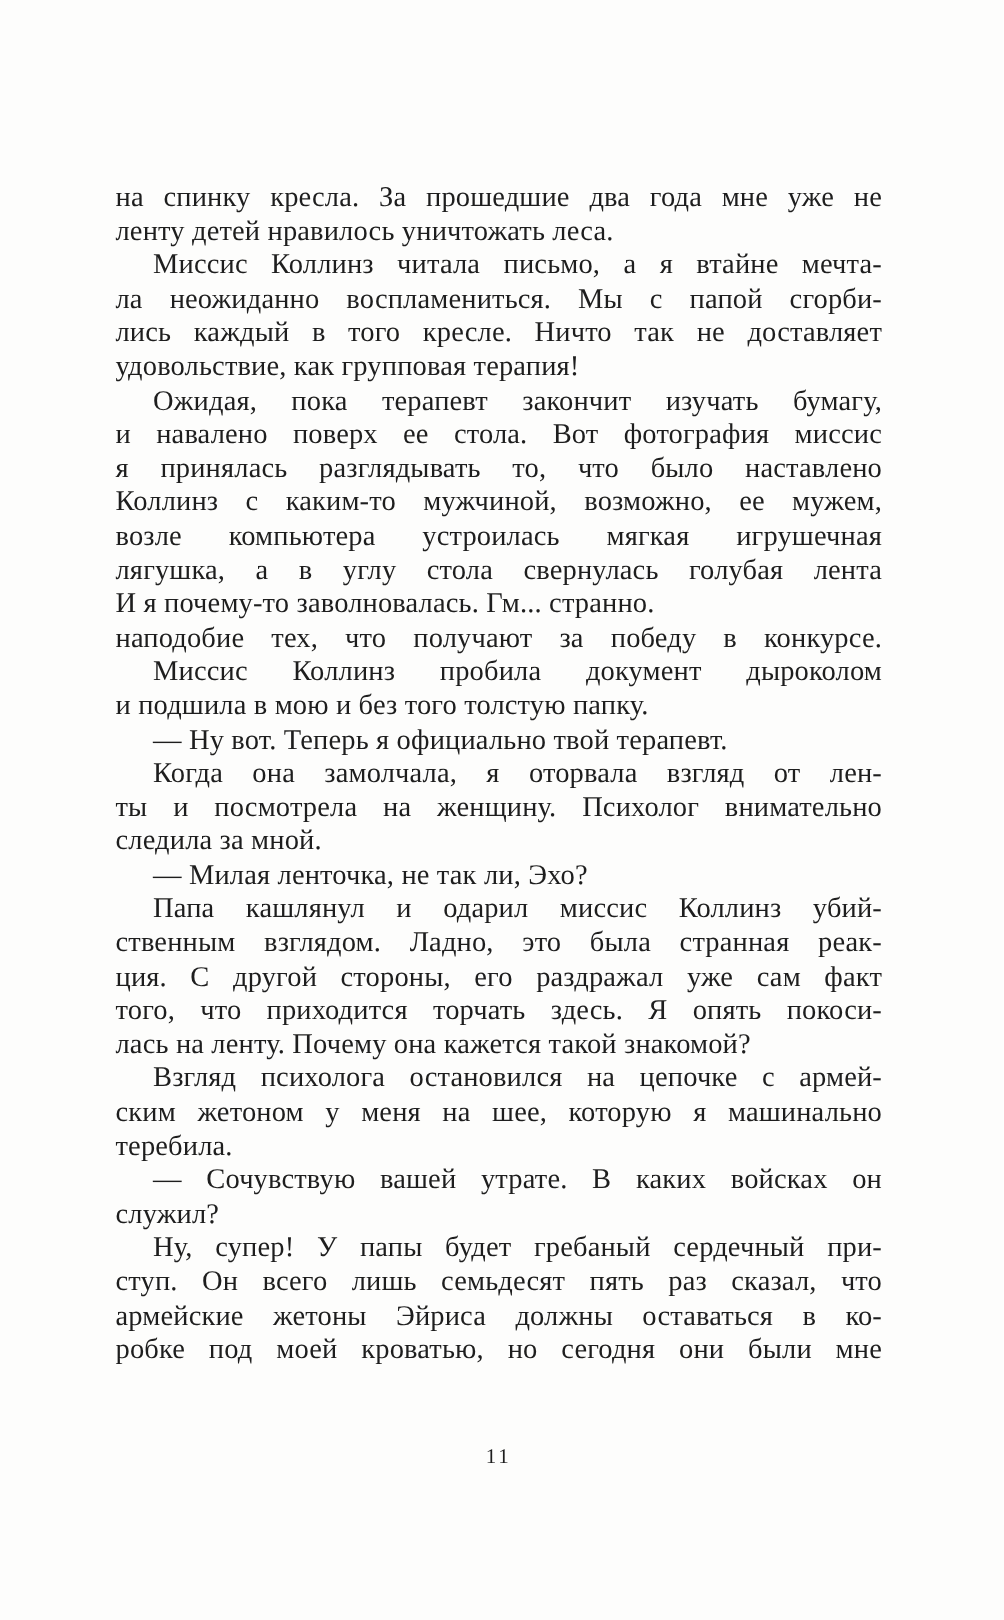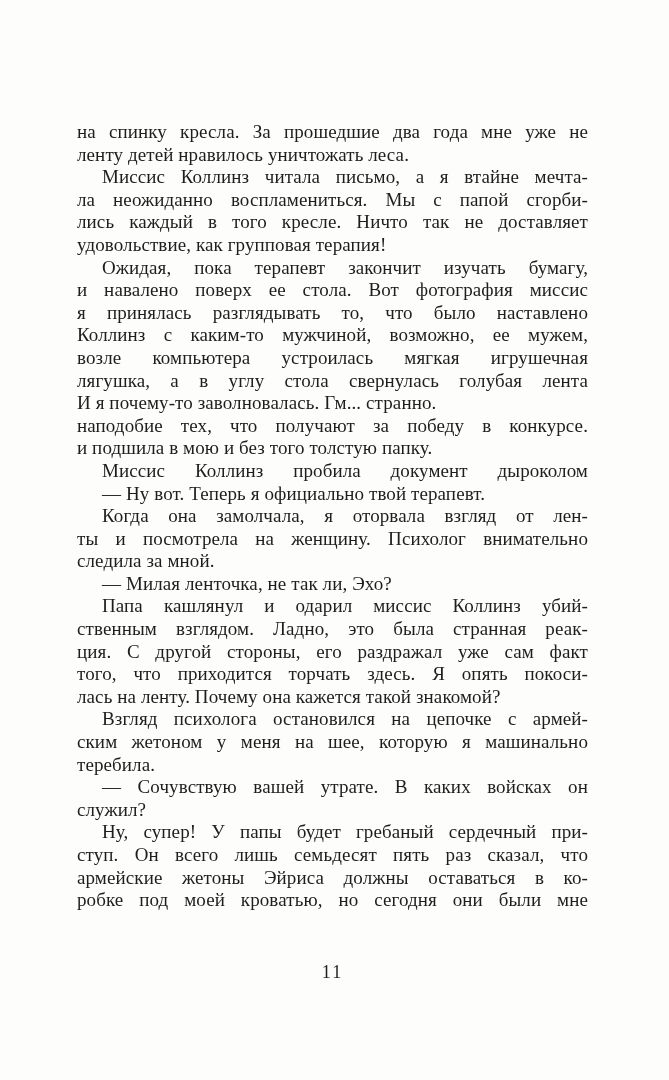--- a/index.html
+++ b/index.html
@@ -43,21 +43,21 @@
   }
   .line.indent {
     padding-left: 25px;
   }
   .page-number {
     position: absolute;
     top: 961px;
     left: 77px;
     width: 511px;
     text-align: center;
-    font-size: 18px;
+    font-size: 14px;
     line-height: 22px;
     letter-spacing: 2px;
     color: #1e1e1e;
   }
 </style>
 </head>
 <body>
 
 <div class="book-page">
   <div class="text-block" id="text-block">
@@ -75,22 +75,22 @@
         <div class="line indent">Ожидая, пока терапевт закончит изучать бумагу,</div>
         <div class="line">и навалено поверх ее стола. Вот фотография миссис</div>
         <div class="line">я принялась разглядывать то, что было наставлено</div>
         <div class="line">Коллинз с каким-то мужчиной, возможно, ее мужем,</div>
         <div class="line">возле компьютера устроилась мягкая игрушечная</div>
         <div class="line">лягушка, а в углу стола свернулась голубая лента</div>
         <div class="line last">И я почему-то заволновалась. Гм... странно.</div>
         <div class="line">наподобие тех, что получают за победу в конкурсе.</div>
       </div>
       <div class="paragraph">
+        <div class="line indent">Миссис Коллинз пробила документ дыроколом</div>
         <div class="line last">и подшила в мою и без того толстую папку.</div>
-        <div class="line indent">Миссис Коллинз пробила документ дыроколом</div>
       </div>
       <div class="paragraph">
         <div class="line indent last">— Ну вот. Теперь я официально твой терапевт.</div>
       </div>
       <div class="paragraph">
         <div class="line indent">Когда она замолчала, я оторвала взгляд от лен-</div>
         <div class="line">ты и посмотрела на женщину. Психолог внимательно</div>
         <div class="line last">следила за мной.</div>
       </div>
       <div class="paragraph">

